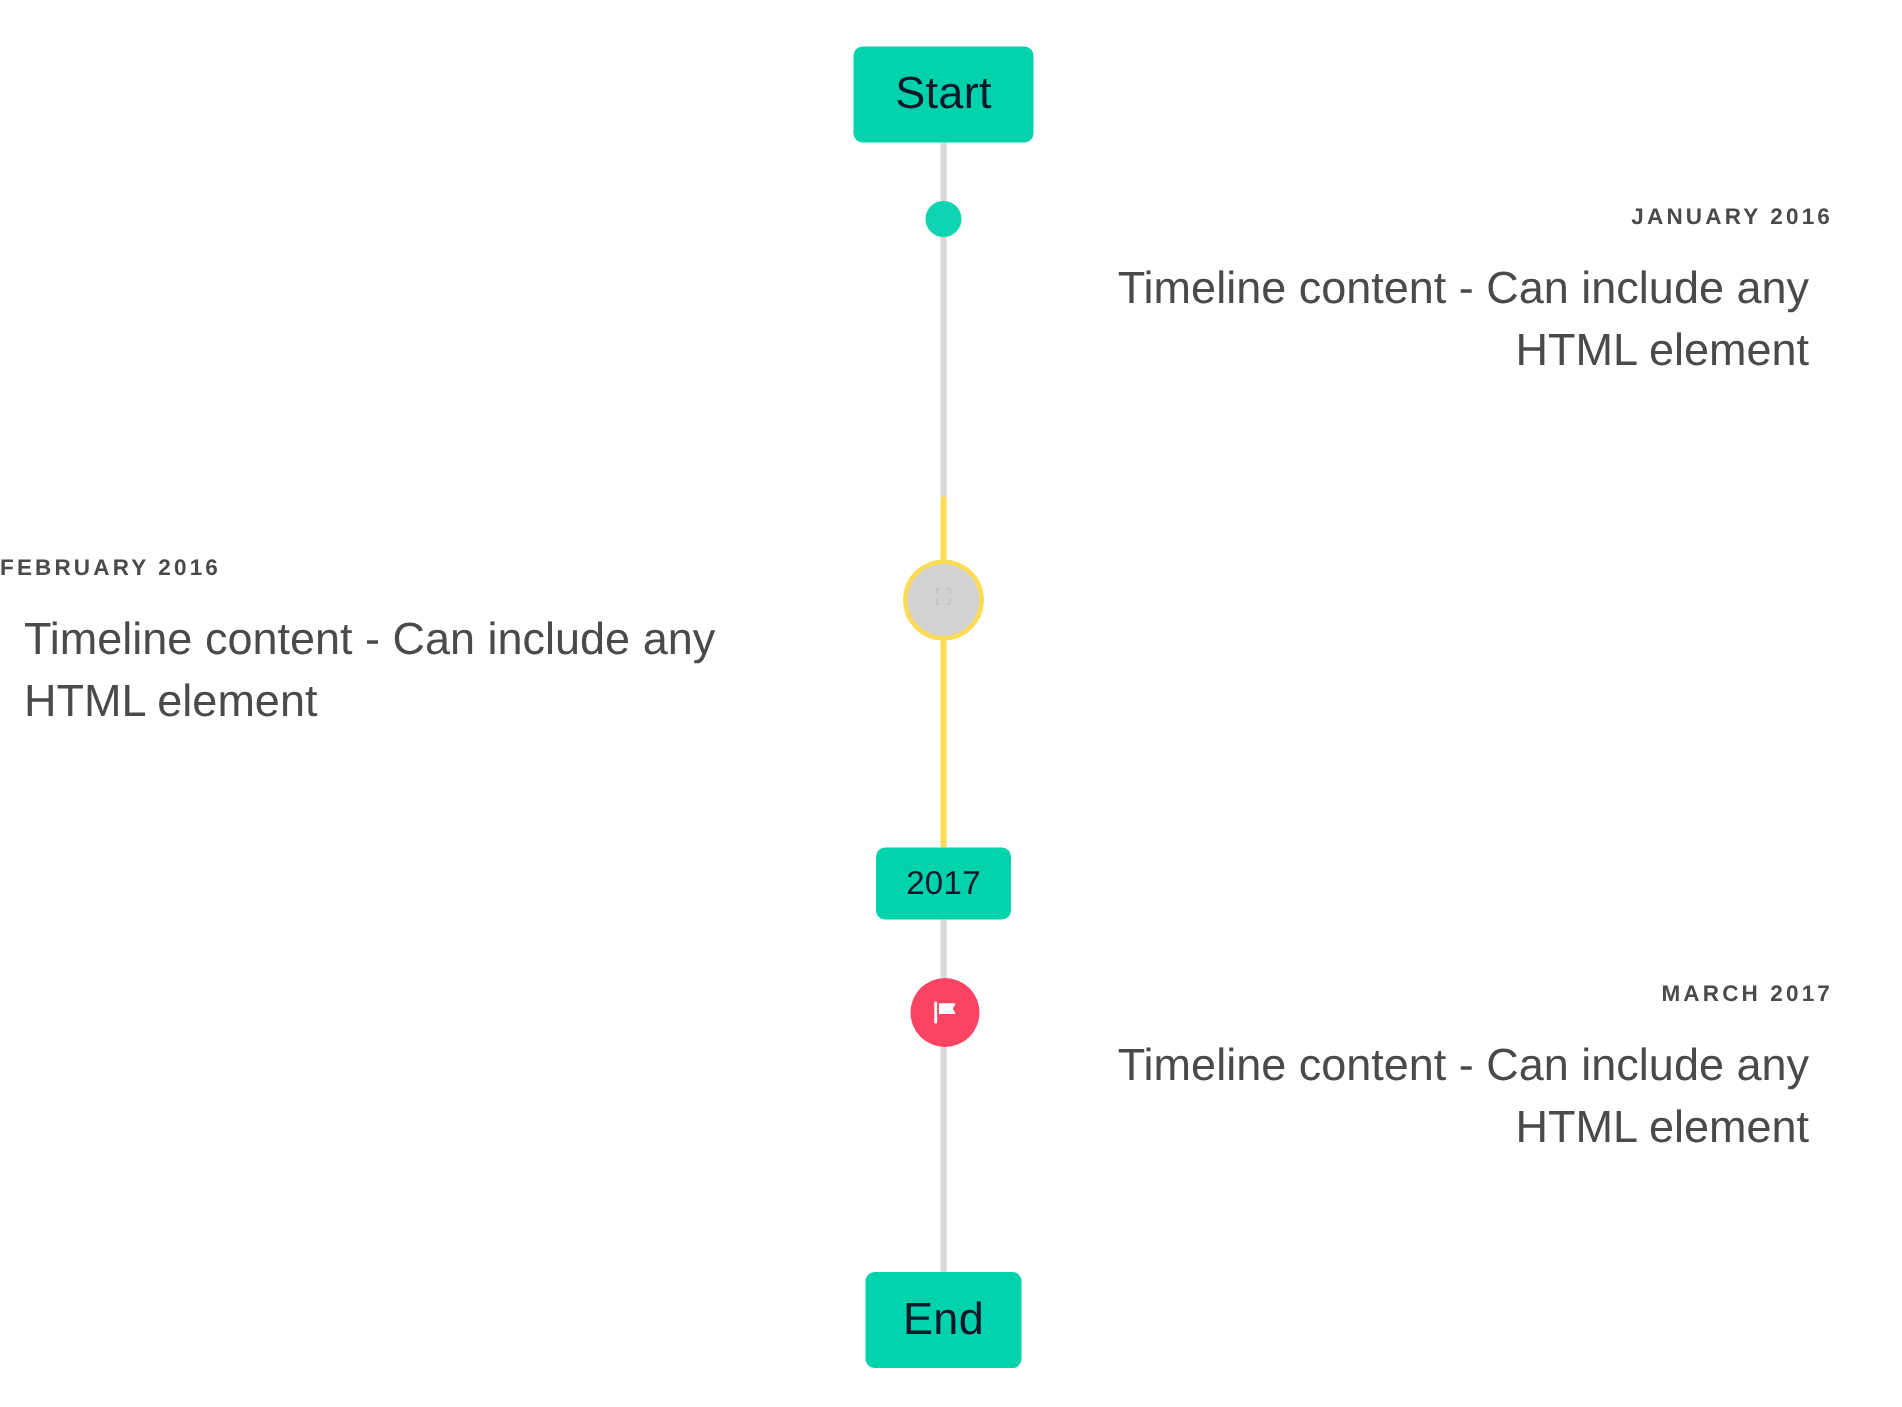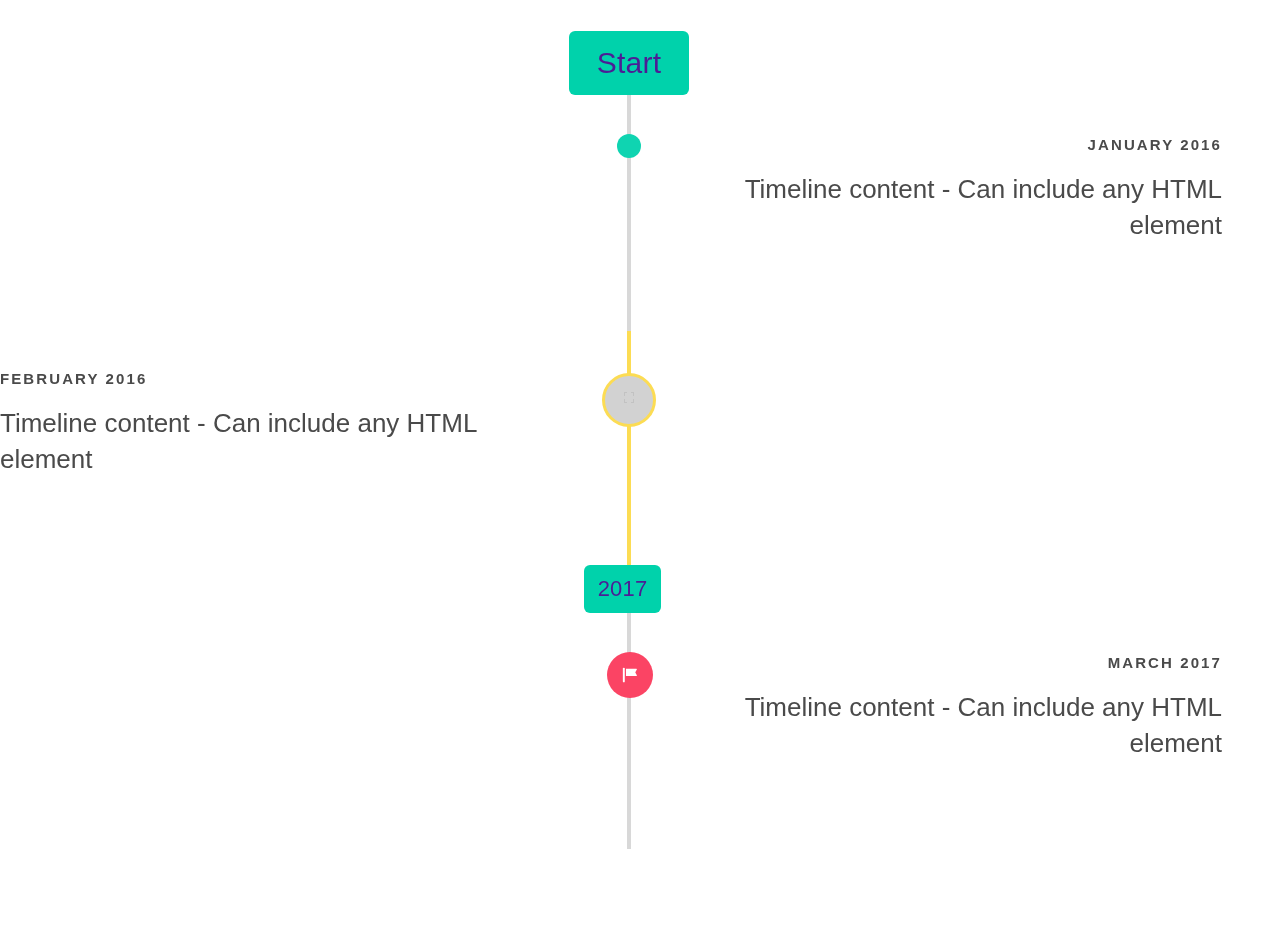--- a/index.html
+++ b/index.html
@@ -30,37 +30,37 @@
   .axis-yellow      { top: 331px; height: 234px; background: #fcdc53; }
   .axis-grey-bottom { top: 613px; height: 236px; background: #d8d8d8; }
 
   
   .badge {
     position: absolute;
     display: flex;
     align-items: center;
     justify-content: center;
     background: #00d2ab;
-    color: #4c1d95;
+    color: #0f172a;
     border-radius: 6px;
     box-sizing: border-box;
     font-weight: 400;
     letter-spacing: 0.2px;
   }
   .badge-start {
     left: 569px;
     top: 31px;
     width: 120px;
     height: 64px;
     font-size: 30px;
   }
   .badge-year {
     left: 584px;
     top: 565px;
-    width: 77px;
+    width: 90px;
     height: 48px;
     font-size: 22px;
   }
   .badge-end {
     left: 577px;
     top: 848px;
     width: 104px;
     height: 64px;
     font-size: 30px;
   }
@@ -108,25 +108,25 @@
   .entry-date {
     font-size: 15px;
     font-weight: bold;
     letter-spacing: 2.1px;
     color: #4a4a4a;
     text-transform: uppercase;
     line-height: 1.2;
     margin: 0 0 18px 0;
   }
   .entry-body {
-    font-size: 26px;
+    font-size: 30px;
     font-weight: 400;
     color: #4a4a4a;
     line-height: 1.38;
-    margin: 0;
+    margin: 16px;
   }
 
   .entry-right {
     left: 694px;
     width: 528px;
     text-align: right;
   }
   .entry-left {
     left: 0px;
     width: 565px;
@@ -179,14 +179,15 @@
         <rect x="4.2" y="4" width="2.1" height="16" rx="1" fill="#ffffff"></rect>
         <path d="M7.6 5.2 h11.3 a0.6 0.6 0 0 1 0.55 0.9 l-1.5 2.6 a0.9 0.9 0 0 0 0 0.9 l1.5 2.6 a0.6 0.6 0 0 1 -0.55 0.9 h-11.3 z" fill="#ffffff"></path>
       </svg>
     </span>
   </div>
   <div class="entry entry-right entry-mar">
     <p class="entry-date">March 2017</p>
     <p class="entry-body">Timeline content - Can include any HTML element</p>
   </div>
 
+  <div class="badge badge-end">End</div>
 
 </div>
 
 </body></html>

